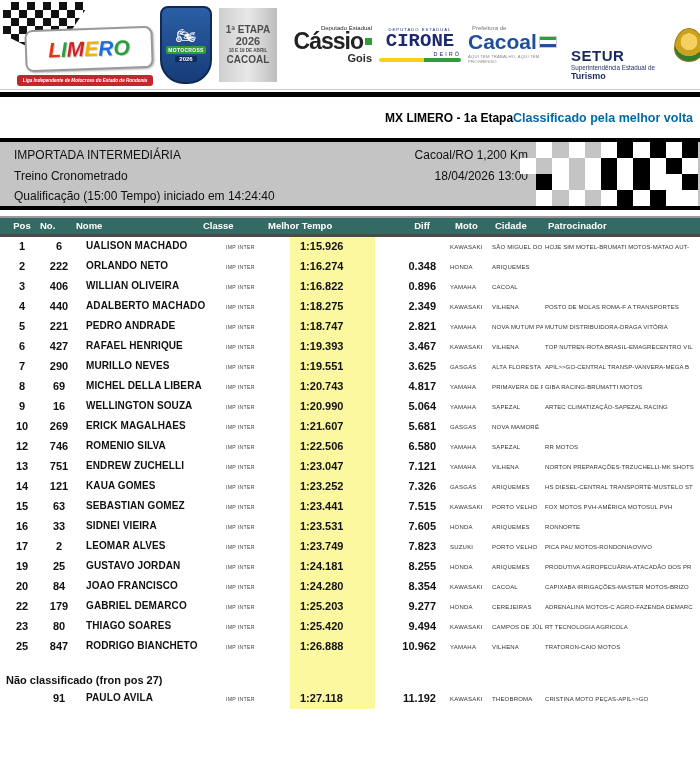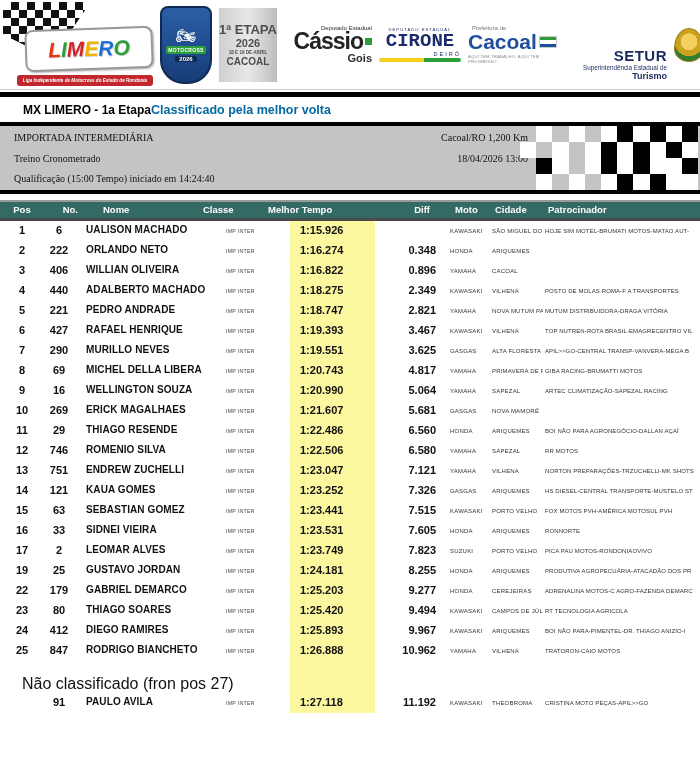--- a/index.html
+++ b/index.html
@@ -15,56 +15,56 @@
   .limero-word{font-weight:bold;font-style:italic;font-size:21px;letter-spacing:0px;text-shadow:1px 1px 0 #00000033;}
   .limero-word span:nth-child(1){color:#e63312}.limero-word span:nth-child(2){color:#2e9e3a}
   .limero-word span:nth-child(3){color:#d42027}.limero-word span:nth-child(4){color:#f0b400}
   .limero-word span:nth-child(5){color:#1f6fd0}.limero-word span:nth-child(6){color:#2e9e3a}
   .limero-banner{position:absolute;left:14px;bottom:2px;width:136px;height:11px;background:#c1272d;border-radius:3px;color:#fff;font-size:4.6px;font-style:italic;font-weight:bold;display:flex;align-items:center;justify-content:center;white-space:nowrap;}
   .badge{width:48px;height:74px;background:linear-gradient(#2b5fa5,#173c78);border-radius:8px 8px 24px 24px;border:2px solid #0e2a55;flex:0 0 auto;display:flex;flex-direction:column;align-items:center;justify-content:center;gap:2px;color:#fff;}
   .badge .rider{font-size:16px;line-height:1;}
   .badge .mx{background:#2e9e3a;color:#fff;font-weight:bold;font-size:5px;padding:1px 2px;border-radius:2px;letter-spacing:.3px;}
   .badge .yr{font-size:6px;font-weight:bold;background:#0e2a55;padding:0 4px;border-radius:2px;}
   .etapa{width:58px;height:74px;background:linear-gradient(90deg,#cfcfcf,#e8e8e8 50%,#bdbdbd);flex:0 0 auto;display:flex;flex-direction:column;align-items:center;justify-content:center;color:#4d4d4d;text-align:center;}
-  .etapa .l1{font-weight:bold;font-size:13px;}
+  .etapa .l1{font-weight:bold;font-size:10px;}
   .etapa .l2{font-weight:bold;font-size:11px;}
   .etapa .l3{font-weight:bold;font-size:4.6px;margin:1px 0;}
   .etapa .l4{font-weight:bold;font-size:10px;}
   .cassio{width:88px;flex:0 0 auto;color:#2b2b2b;text-align:right;}
   .cassio .pre{font-size:6px;}
   .cassio .nm{font-size:23px;font-weight:800;letter-spacing:-1px;line-height:.9;color:#222;display:flex;align-items:center;justify-content:flex-end;gap:2px;}
   .cassio .sq{width:7px;height:7px;background:#2e9e3a;display:inline-block;}
   .cassio .last{font-size:11px;font-weight:bold;}
   .cirone{width:82px;flex:0 0 auto;color:#1b2a6b;text-align:center;}
   .cirone .pre{font-size:4.2px;letter-spacing:1px;}
   .cirone .nm{font-family:Liberation Mono, monospace;font-weight:bold;font-size:19px;line-height:1;}
   .cirone .bars{height:4px;margin-top:1px;background:linear-gradient(90deg,#f7d117 0 55%,#2e9e3a 55% 100%);border-radius:2px;}
   .cirone .last{font-size:5.5px;letter-spacing:2px;text-align:right;}
   .pcacoal{width:96px;flex:0 0 auto;}
   .pcacoal .pre{font-size:6px;color:#777;margin-left:4px;}
   .pcacoal .nm{font-size:21px;font-weight:800;color:#1f4e9c;line-height:1;display:flex;align-items:center;}
   .pcacoal .flagbr{width:16px;height:10px;margin-left:2px;background:linear-gradient(180deg,#2e9e3a 0 33%,#fff 33% 66%,#1f4e9c 66% 100%);border:1px solid #ccc;}
   .pcacoal .tag{font-size:4.2px;color:#888;margin-top:2px;letter-spacing:.2px;}
-  .setur{flex:0 0 auto;width:96px;text-align:right;color:#1b2a5e;margin-left:auto;margin-top:38px;}
+  .setur{flex:0 0 auto;width:96px;color:#1b2a5e;margin-left:auto;margin-top:38px;}
   .setur .nm{font-size:15px;font-weight:800;letter-spacing:.5px;}
   .setur .d1{font-size:6.3px;}
   .setur .d2{font-size:9px;font-weight:bold;}
   .rondonia{flex:0 0 auto;display:flex;align-items:center;gap:3px;}
   .arms{width:28px;height:32px;border-radius:50% 50% 50% 50%/60% 60% 40% 40%;background:radial-gradient(circle at 50% 40%,#f3d060 0 35%,#caa21d 36% 60%,#2e7d32 61% 100%);border:1px solid #9a7b12;}
 
   
   .gapline{height:2px;background:#fff;}
   .blackbar{height:5px;background:#000;}
   .blackbar.thin{height:4px;}
-  .titlebar{height:17px;display:flex;align-items:center;justify-content:flex-start;padding:4px 7px;margin-left:16px;}
+  .titlebar{height:17px;display:flex;align-items:center;justify-content:flex-end;padding:12px 7px;margin-left:16px;}
   .title-left{font-size:12px;font-weight:bold;color:#000;}
   .title-right{font-size:12.5px;font-weight:bold;color:#0369a1;}
 
   
-  .infobox{height:64px;background:#c4c4c4;position:relative;font-size:10px;color:#111;font-family:Liberation Serif, serif;}
+  .infobox{height:64px;background:#c4c4c4;position:relative;font-size:12px;color:#111;}
   .infobox .lft{position:absolute;left:14px;white-space:nowrap;}
   .infobox .rgt{position:absolute;right:172px;white-space:nowrap;text-align:right;}
   .i1{top:6px;} .i2{top:27px;} .i3{top:47px;}
   .checker{position:absolute;right:2px;top:0;bottom:0;width:178px;display:grid;grid-template-columns:repeat(11,16.2px);grid-auto-rows:16px;}
   .checker div{width:16.2px;height:16px;}
   .checker .b{background:#000;} .checker .w{background:#fff;} .checker .g{background:transparent;}
 
   
   .prehead{height:6px;background:#fff;}
   .thead{height:16px;background:#336a63;border-top:2px solid #9a9a9a;border-bottom:3px solid #4a4a4a;position:relative;color:#fff;font-weight:bold;font-size:9.5px;box-sizing:content-box;}
@@ -77,30 +77,30 @@
   .c-no{left:40px;width:38px;text-align:center;font-weight:bold;font-size:11px;}
   .c-nome{left:86px;width:135px;font-weight:bold;font-size:10px;letter-spacing:.1px;}
   .c-classe{left:226px;width:58px;font-size:5.2px;color:#444;letter-spacing:.3px;top:7px !important;}
   .c-tempo{left:300px;width:72px;font-weight:bold;font-size:11px;}
   .c-diff{left:372px;width:64px;text-align:right;font-weight:bold;font-size:11px;}
   .c-moto{left:450px;width:41px;font-size:6px;color:#333;letter-spacing:.2px;top:7px !important;overflow:hidden;}
   .c-cidade{left:492px;width:51px;font-size:6px;color:#333;letter-spacing:.2px;top:7px !important;overflow:hidden;}
   .c-patro{left:545px;width:155px;font-size:6px;color:#333;letter-spacing:.1px;top:7px !important;overflow:hidden;}
   
   .h-pos{left:4px;width:36px;text-align:center;}
-  .h-no{left:40px;width:38px;text-align:right;}
-  .h-nome{left:103px;text-align:center;}
+  .h-no{left:40px;width:38px;text-align:left;}
+  .h-nome{left:76px;text-align:center;}
   .h-classe{left:203px;}
   .h-tempo{left:268px;}
   .h-diff{left:370px;width:60px;text-align:right;}
   .h-moto{left:455px;}
   .h-cidade{left:495px;}
   .h-patro{left:548px;}
   .nc-gap{height:14px;}
-  .nc-heading{position:relative;height:18px;font-weight:normal;font-size:16px;padding-left:22px;line-height:18px;}
+  .nc-heading{position:relative;height:18px;font-weight:bold;font-size:11px;padding-left:6px;line-height:18px;}
 </style>
 </head>
 <body>
 
 <div class="logos">
   <div class="limero">
     <div class="flag"></div>
     <div class="limero-box">
       <div class="limero-word">
         <span>L</span><span>I</span><span>M</span><span>E</span><span>R</span><span>O</span>
@@ -344,31 +344,20 @@
     <div class="c-no">269</div>
     <div class="c-nome">ERICK MAGALHAES</div>
     <div class="c-classe">IMP INTER</div>
     <div class="c-tempo">1:21.607</div>
     <div class="c-diff">5.681</div>
     <div class="c-moto">GASGAS</div>
     <div class="c-cidade">NOVA MAMORÉ</div>
     <div class="c-patro"></div>
   </div>
 
-  <div class="trow">
-    <div class="c-pos">11</div>
-    <div class="c-no">29</div>
-    <div class="c-nome">THIAGO RESENDE</div>
-    <div class="c-classe">IMP INTER</div>
-    <div class="c-tempo">1:22.486</div>
-    <div class="c-diff">6.560</div>
-    <div class="c-moto">HONDA</div>
-    <div class="c-cidade">ARIQUEMES</div>
-    <div class="c-patro">BOI NÃO PARA AGRONEGÓCIO-DALLAN AÇAÍ</div>
-  </div>
 
   <div class="trow">
     <div class="c-pos">12</div>
     <div class="c-no">746</div>
     <div class="c-nome">ROMENIO SILVA</div>
     <div class="c-classe">IMP INTER</div>
     <div class="c-tempo">1:22.506</div>
     <div class="c-diff">6.580</div>
     <div class="c-moto">YAMAHA</div>
     <div class="c-cidade">SAPEZAL</div>
@@ -441,20 +430,31 @@
     <div class="c-no">25</div>
     <div class="c-nome">GUSTAVO JORDAN</div>
     <div class="c-classe">IMP INTER</div>
     <div class="c-tempo">1:24.181</div>
     <div class="c-diff">8.255</div>
     <div class="c-moto">HONDA</div>
     <div class="c-cidade">ARIQUEMES</div>
     <div class="c-patro">PRODUTIVA AGROPECUÁRIA-ATACADÃO DOS PR</div>
   </div>
 
+  <div class="trow">
+    <div class="c-pos">20</div>
+    <div class="c-no">84</div>
+    <div class="c-nome">JOAO FRANCISCO</div>
+    <div class="c-classe">IMP INTER</div>
+    <div class="c-tempo">1:24.280</div>
+    <div class="c-diff">8.354</div>
+    <div class="c-moto">KAWASAKI</div>
+    <div class="c-cidade">CACOAL</div>
+    <div class="c-patro">CAPIXABA IRRIGAÇÕES-MASTER MOTOS-BRIZO</div>
+  </div>
 
 
   <div class="trow">
     <div class="c-pos">22</div>
     <div class="c-no">179</div>
     <div class="c-nome">GABRIEL DEMARCO</div>
     <div class="c-classe">IMP INTER</div>
     <div class="c-tempo">1:25.203</div>
     <div class="c-diff">9.277</div>
     <div class="c-moto">HONDA</div>
@@ -467,31 +467,20 @@
     <div class="c-no">80</div>
     <div class="c-nome">THIAGO SOARES</div>
     <div class="c-classe">IMP INTER</div>
     <div class="c-tempo">1:25.420</div>
     <div class="c-diff">9.494</div>
     <div class="c-moto">KAWASAKI</div>
     <div class="c-cidade">CAMPOS DE JÚLI</div>
     <div class="c-patro">RT TECNOLOGIA AGRICOLA</div>
   </div>
 
-  <div class="trow">
-    <div class="c-pos">24</div>
-    <div class="c-no">412</div>
-    <div class="c-nome">DIEGO RAMIRES</div>
-    <div class="c-classe">IMP INTER</div>
-    <div class="c-tempo">1:25.893</div>
-    <div class="c-diff">9.967</div>
-    <div class="c-moto">KAWASAKI</div>
-    <div class="c-cidade">ARIQUEMES</div>
-    <div class="c-patro">BOI NÃO PARA-PIMENTEL-DR. THIAGO ANIZIO-I</div>
-  </div>
 
   <div class="trow">
     <div class="c-pos">25</div>
     <div class="c-no">847</div>
     <div class="c-nome">RODRIGO BIANCHETO</div>
     <div class="c-classe">IMP INTER</div>
     <div class="c-tempo">1:26.888</div>
     <div class="c-diff">10.962</div>
     <div class="c-moto">YAMAHA</div>
     <div class="c-cidade">VILHENA</div>

